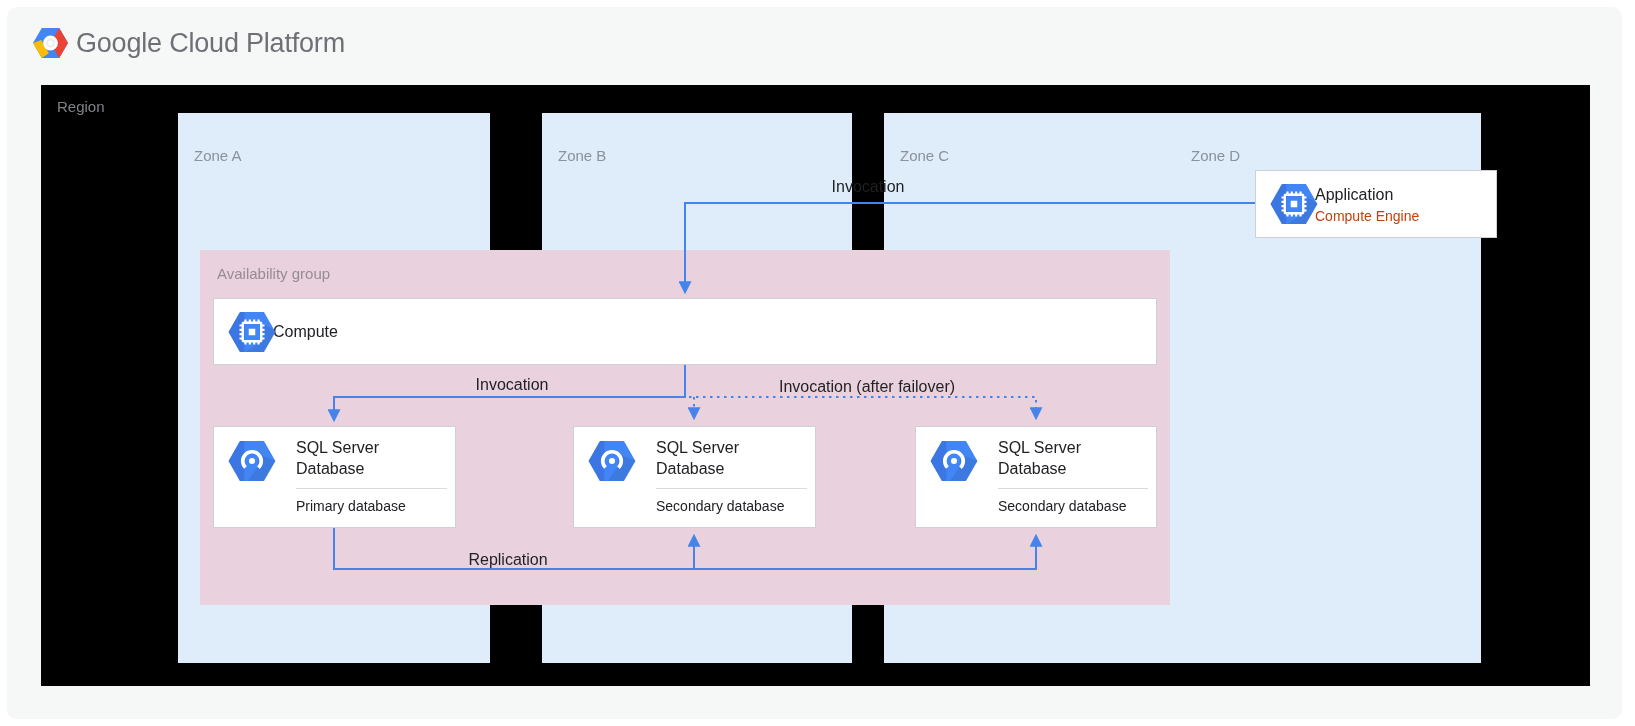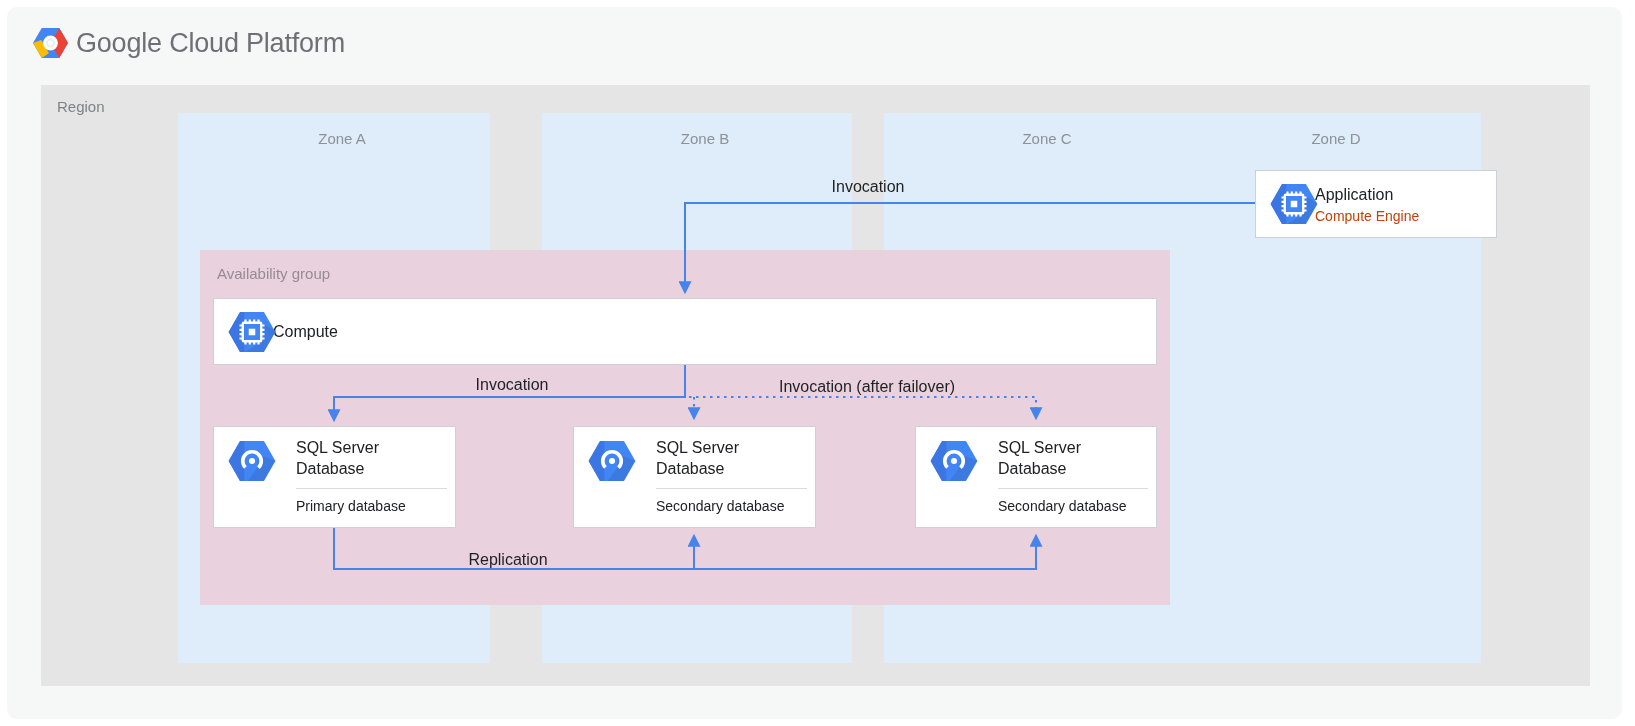--- a/index.html
+++ b/index.html
@@ -5,28 +5,28 @@
   html,body{margin:0;padding:0;background:#ffffff;}
   body{font-family:"Liberation Sans","DejaVu Sans",sans-serif;}
   #canvas{position:relative;width:1635px;height:720px;background:#ffffff;overflow:hidden;}
   .panel{position:absolute;left:7px;top:7px;width:1615px;height:712px;background:#f6f7f7;border-radius:10px;}
 
   
   .logo{position:absolute;left:32px;top:27px;}
   .brand{position:absolute;left:76px;top:28px;font-size:27px;color:#6d7175;letter-spacing:-0.2px;}
 
   
-  .region{position:absolute;left:41px;top:85px;width:1549px;height:601px;background:#e5e5e5;}
+  .region{position:absolute;left:41px;top:85px;width:1549px;height:601px;background:#000000;}
   .region-label{position:absolute;left:16px;top:13px;font-size:15px;color:#7e8287;}
   .zone{position:absolute;top:28px;height:550px;background:#dfecfa;}
   .zone-a{left:137px;width:312px;}
   .zone-b{left:501px;width:310px;}
   .zone-c{left:843px;width:310px;}
   .zone-d{left:1134px;width:306px;}
-  .zone-label{margin:17px 0 0 16px;font-size:15px;color:#8b9299;text-align:center;}
+  .zone-label{margin:34px 0 0 16px;font-size:15px;color:#8b9299;}
   .ag{position:absolute;left:159px;top:165px;width:970px;height:355px;background:#e9d2dd;}
   .ag-label{margin:15px 0 0 17px;font-size:15px;color:#968b94;}
 
   
   .card{position:absolute;background:#ffffff;border:1px solid #cdd1d5;box-sizing:border-box;}
   .flex-card{display:flex;flex-direction:column;justify-content:center;padding-left:59px;}
   .card-app{left:1255px;top:170px;width:242px;height:68px;}
   .card-listener{left:213px;top:298px;width:944px;height:67px;}
   .card-db{top:426px;width:243px;height:102px;padding:10px 8px 0 82px;}
   .card-db-a{left:213px;}

